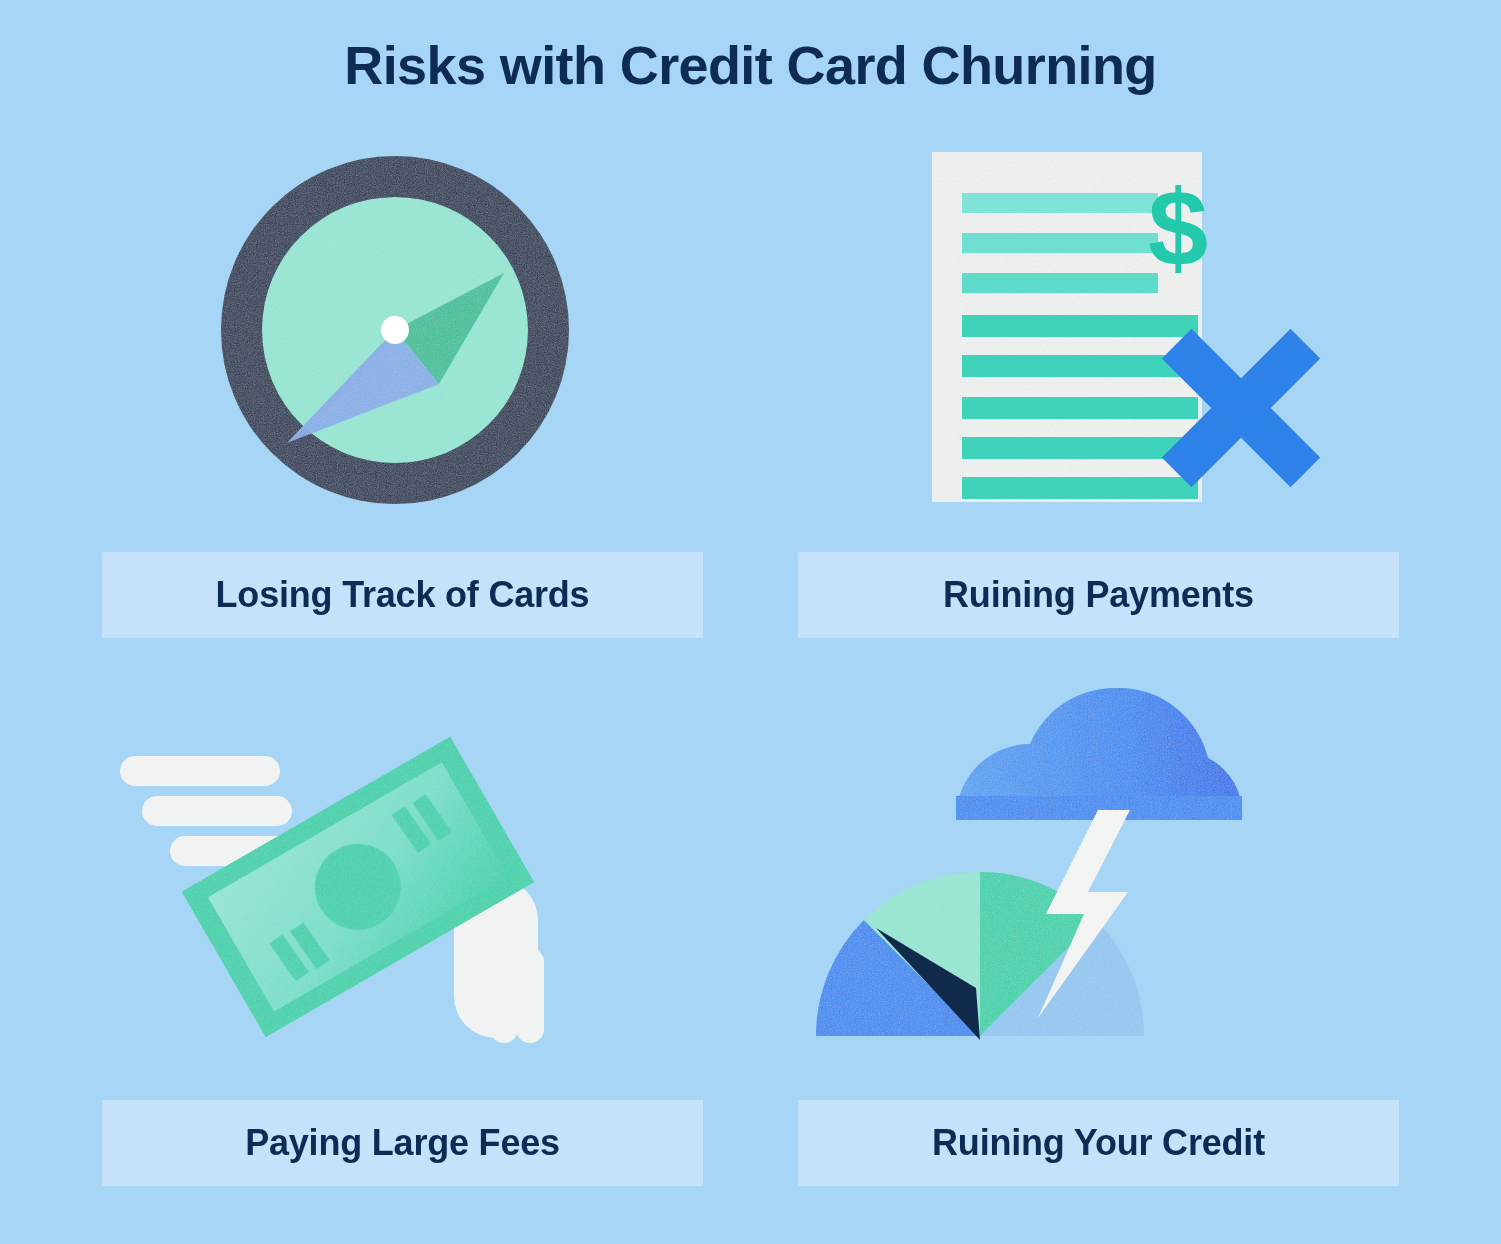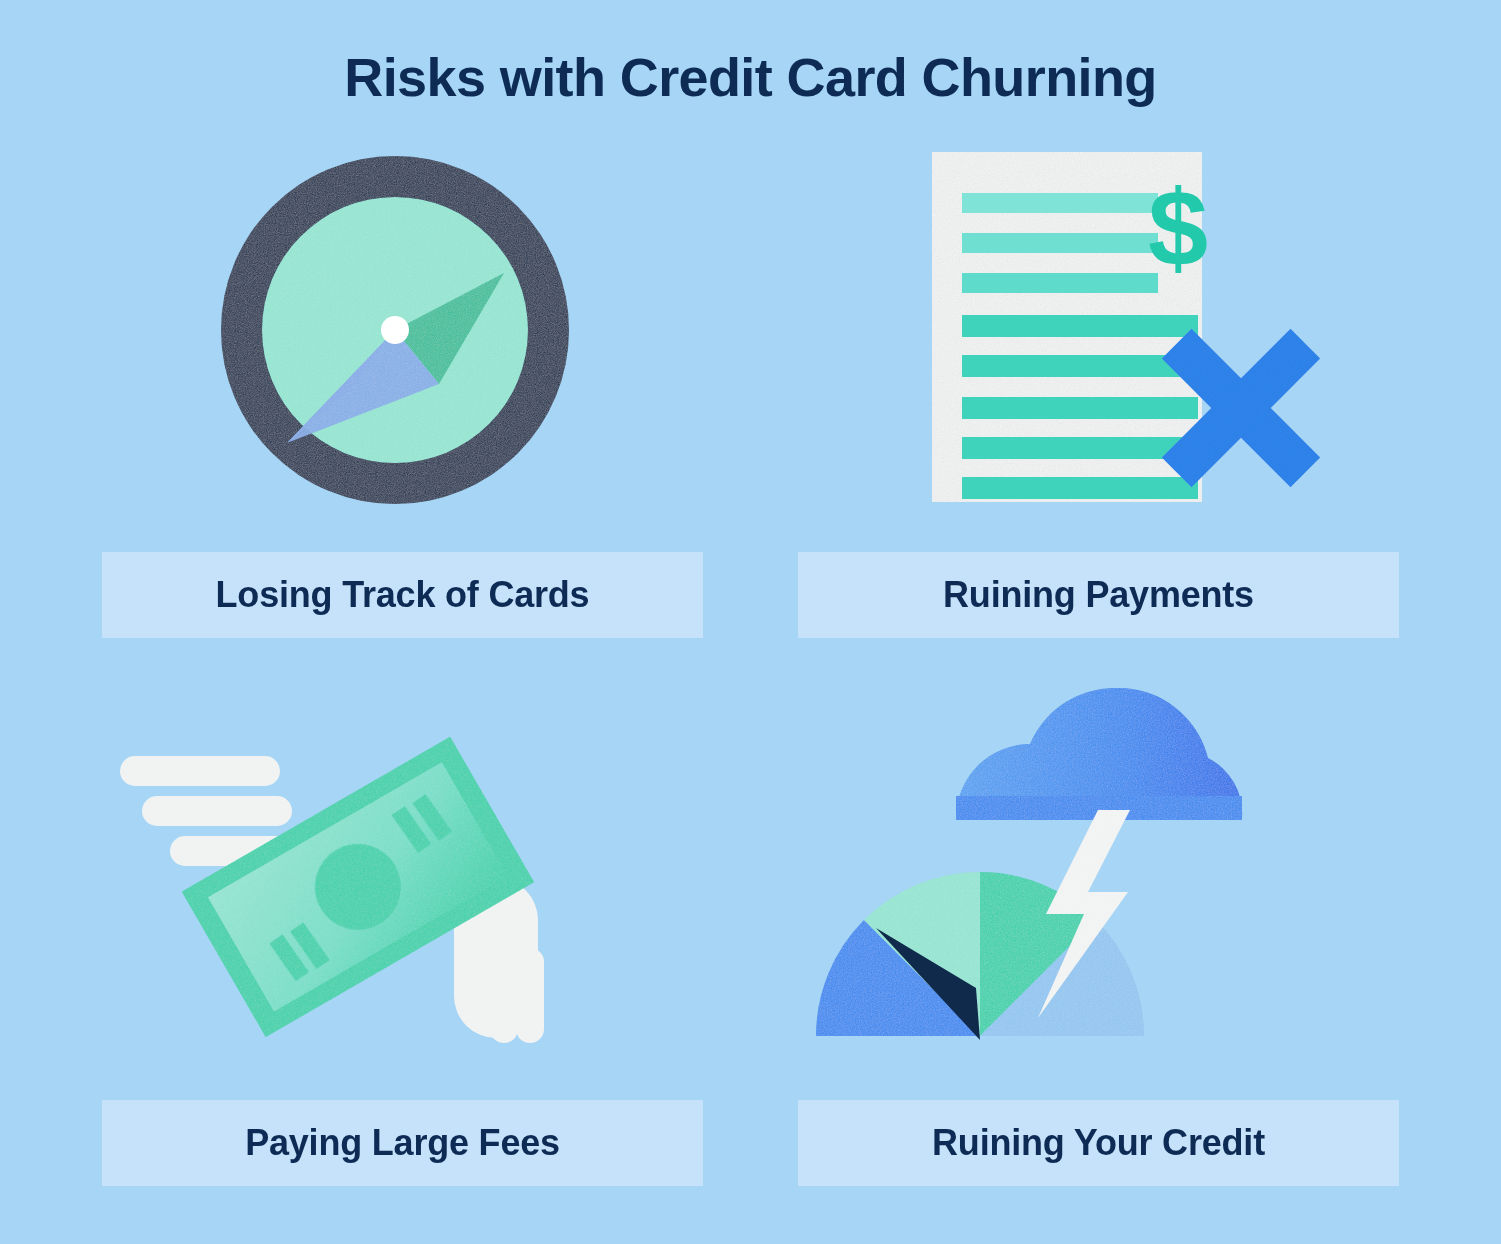--- a/index.html
+++ b/index.html
@@ -19,21 +19,21 @@
   #infographic {
     position: relative;
     width: 1501px;
     height: 1244px;
     background: #a6d5f5;
   }
 
   
   #page-title {
     position: absolute;
-    top: 46px;
+    top: 34px;
     left: 0;
     width: 1501px;
     text-align: center;
     font-size: 54px;
     font-weight: bold;
     letter-spacing: -0.6px;
     color: #0d2b54;
     font-family: "Liberation Sans", sans-serif;
   }
 

